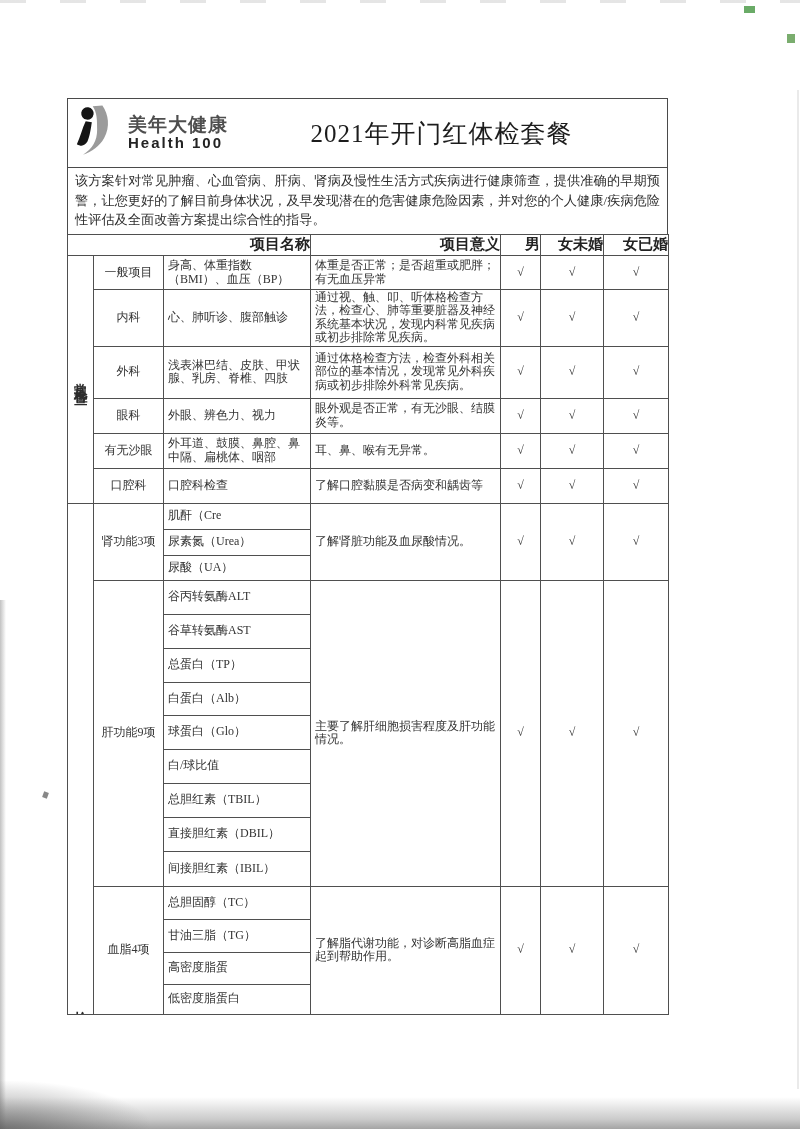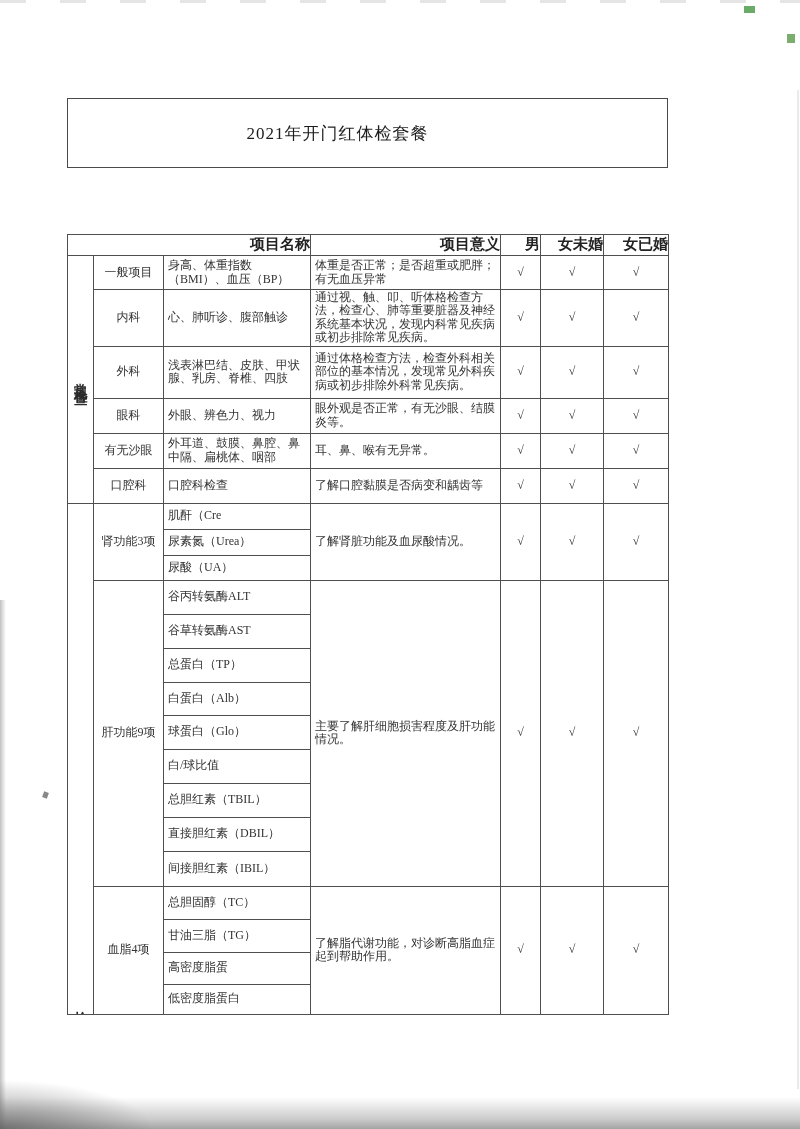--- a/index.html
+++ b/index.html
@@ -22,21 +22,21 @@
   .corner-blob{position:absolute;left:0;bottom:0;width:150px;height:48px;
     background:radial-gradient(ellipse at 0% 100%,rgba(85,85,85,.65),rgba(85,85,85,0) 72%);}
 
   
   .hdr-box{position:absolute;left:67px;top:98px;width:601px;height:70px;
     border:1.5px solid #4a4a4a;box-sizing:border-box;display:flex;align-items:center;background:#fff;}
   .logo{display:flex;align-items:center;gap:8px;padding-left:8px;width:200px;flex:0 0 auto;}
   .logo-txt{display:flex;flex-direction:column;line-height:1.05;}
   .brand-cn{font-size:19px;font-weight:bold;color:#4e4e4e;letter-spacing:1px;font-family:"Liberation Sans",sans-serif;}
   .brand-en{font-size:15px;font-weight:bold;color:#232323;letter-spacing:2px;font-family:"Liberation Sans",sans-serif;}
-  .doc-title{flex:1;text-align:center;padding-right:60px;font-size:17px;color:#1c1c1c;letter-spacing:1px;}
+  .doc-title{flex:1;text-align:center;padding-right:60px;font-size:25px;color:#1c1c1c;letter-spacing:1px;}
 
   
   .intro-box{position:absolute;left:67px;top:167px;width:601px;height:68px;
     border:1.5px solid #4a4a4a;box-sizing:border-box;padding:3px 7px;background:#fff;}
   .intro-box p{margin:0;font-size:13.2px;line-height:1.48;color:#2e2e2e;text-align:justify;}
 
   
   table.pkg{position:absolute;left:67px;top:234px;width:601px;border-collapse:collapse;
     table-layout:fixed;background:#fff;border:1.5px solid #4a4a4a;}
   table.pkg th,table.pkg td{border:1px solid #4f4f4f;padding:1px 4px;box-sizing:border-box;
@@ -55,23 +55,39 @@
 <body>
 
 <div id="page">
 
   <div class="top-noise"></div>
   <div class="green-mark-1"></div>
   <div class="green-mark-2"></div>
   <div class="speck-1"></div>
 
   <div class="hdr-box">
+    <div class="logo">
+      <span>
+        <svg width="44" height="52" viewBox="0 0 50 58">
+          <path d="M14,2 a7,7 0 1,1 -2,14 a7,7 0 0,1 2,-14" fill="#151515"></path>
+          <path d="M11,18 C7,26 5,36 1,44 C6,47 10,46 13,41 C16,34 17,25 18,19 Z" fill="#151515"></path>
+          <path d="M30,0 C37,10 39,24 32,37 C27,46 18,53 8,56 C19,49 24,40 24,28 C24,17 24,8 19,1 Z" fill="#9b9b9b"></path>
+        </svg>
+      </span>
+      <span class="logo-txt">
+        <span class="brand-cn">美年大健康</span>
+        <span class="brand-en">Health 100</span>
+      </span>
+    </div>
     <div class="doc-title">2021年开门红体检套餐</div>
   </div>
 
+  <div class="intro-box">
+    <p>该方案针对常见肿瘤、心血管病、肝病、肾病及慢性生活方式疾病进行健康筛查，提供准确的早期预警，让您更好的了解目前身体状况，及早发现潜在的危害健康危险因素，并对您的个人健康/疾病危险性评估及全面改善方案提出综合性的指导。</p>
+  </div>
 
   <table class="pkg">
     <colgroup>
       <col style="width:26px">
         <col style="width:70px">
         <col style="width:147px">
       <col style="width:190px">
         <col style="width:40px">
         <col style="width:63px">
         <col style="width:65px">

